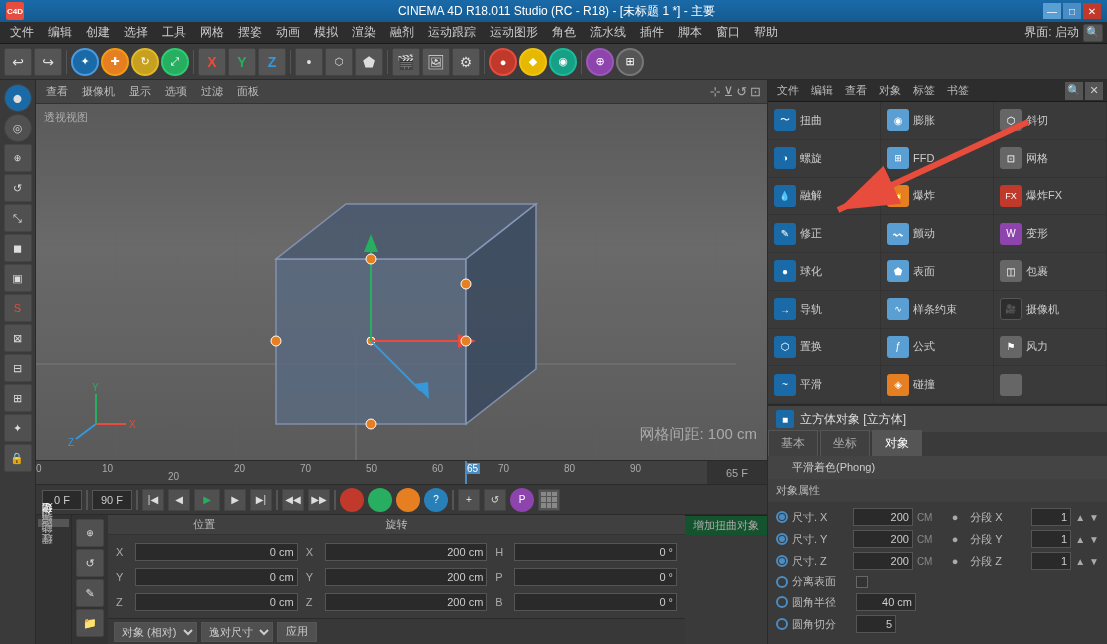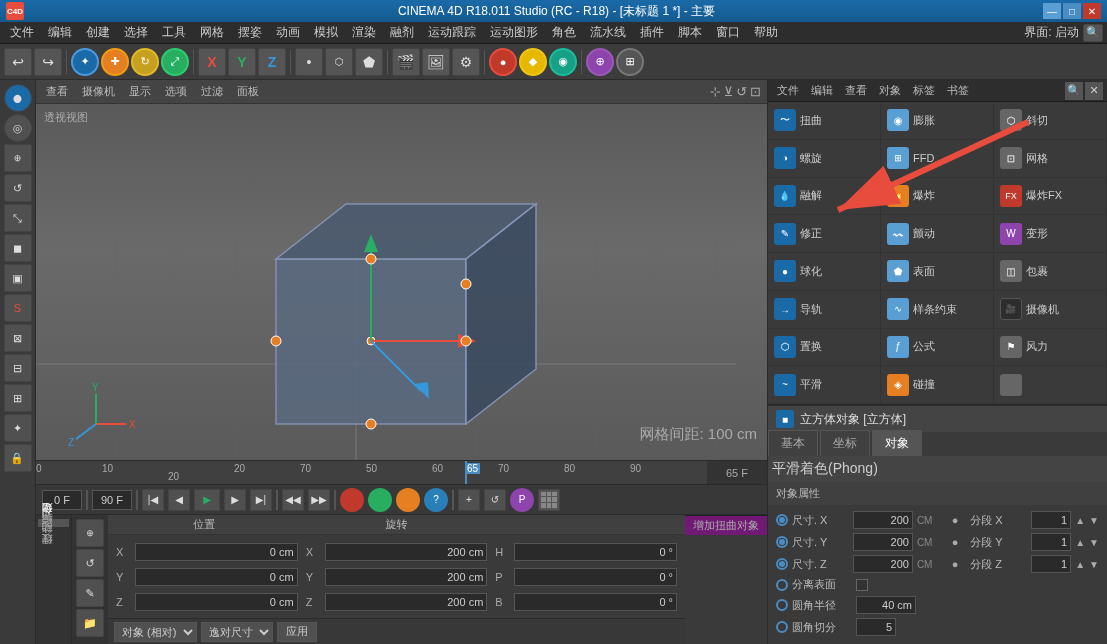--- a/index.html
+++ b/index.html
@@ -184,21 +184,21 @@
       height: 20px; background: #505050; border: 1px solid #555; color: #ccc;
       font-size: 11px; padding: 0 3px;
     }
     .ct-btn {
       height: 20px; padding: 0 8px; background: #505050; border: 1px solid #555;
       color: #ccc; font-size: 11px; cursor: pointer;
     }
 
     
     #statusbar {
-      height: 20px; background: #701a75; display: flex; align-items: center;
+      height: 20px; background: #14532d; display: flex; align-items: center;
       padding: 0 8px; border-top: 1px solid #222;
     }
     #statusbar span { color: #aaa; font-size: 11px; }
 
     
     #right-panel {
       width: 340px; background: #3a3a3a; border-left: 1px solid #2a2a2a;
       display: flex; flex-direction: column;
     }
 
@@ -247,21 +247,21 @@
     .rp-obj-name { color: #ddd; font-size: 12px; }
     #rp-tabs {
       height: 24px; background: #3a3a3a; display: flex; align-items: flex-end;
     }
     .rp-tab {
       padding: 4px 12px; color: #aaa; cursor: pointer; font-size: 12px;
       border-top: 1px solid #555; border-right: 1px solid #555; border-left: 1px solid #555;
       background: #404040; margin-right: 2px;
     }
     .rp-tab.active { background: #555; color: white; }
-    #rp-shading { padding: 4px 4px; color: #ccc; font-size: 14px; background: #444; }
+    #rp-shading { padding: 4px 24px; color: #ccc; font-size: 11px; background: #444; }
     #rp-props { flex: 1; padding: 6px 8px; overflow-y: auto; }
     .prop-row {
       display: flex; align-items: center; margin-bottom: 4px; gap: 4px;
     }
     .prop-radio {
       width: 12px; height: 12px; border-radius: 50%; border: 2px solid #4a8cc4;
       flex-shrink: 0; display: flex; align-items: center; justify-content: center;
     }
     .prop-radio.checked::after { content: ''; width: 6px; height: 6px; border-radius: 50%; background: #4a8cc4; display: block; }
     .prop-label { color: #bbb; font-size: 11px; width: 60px; }

